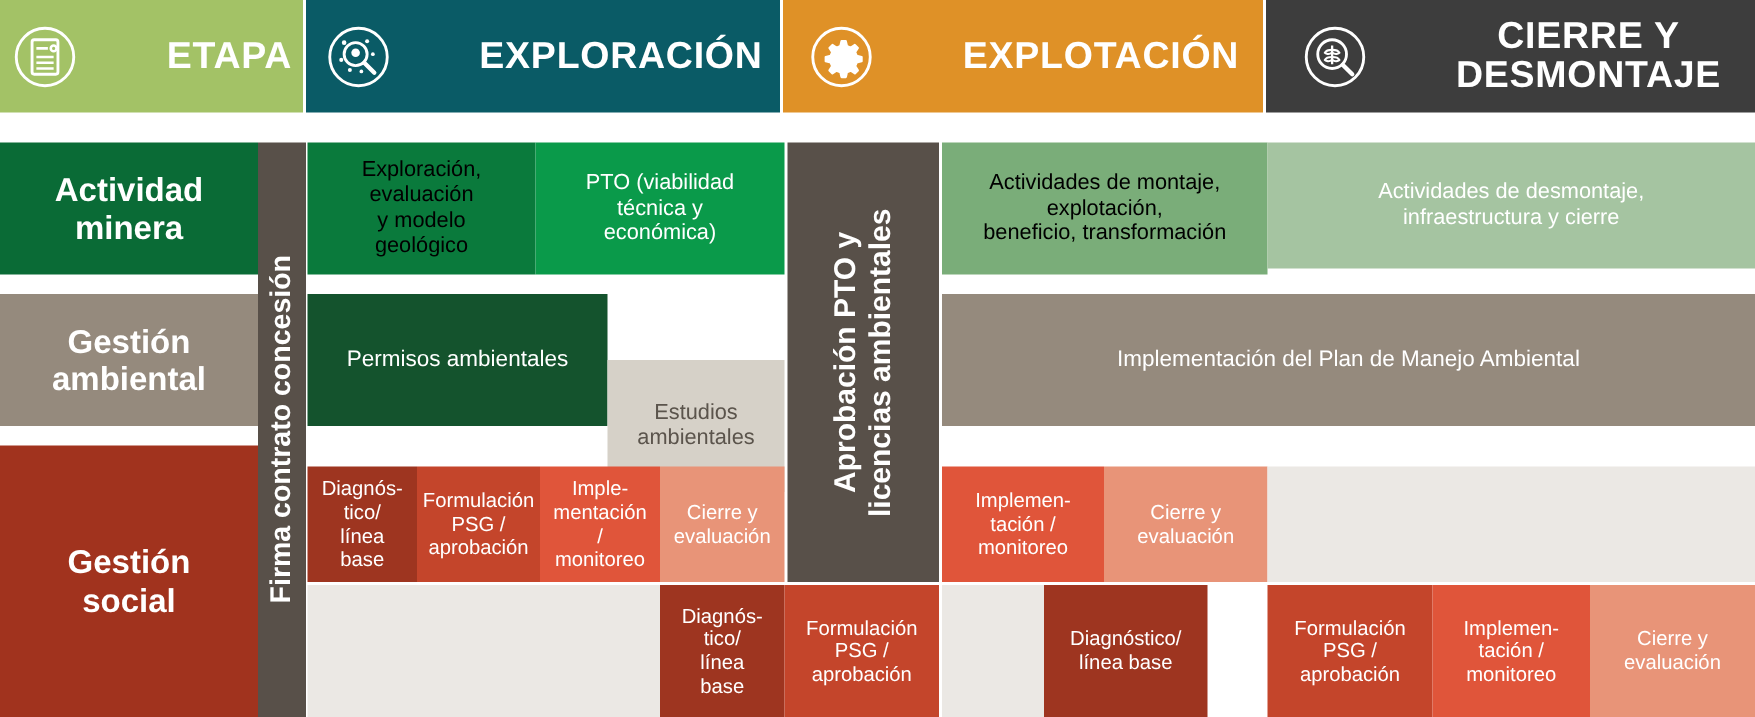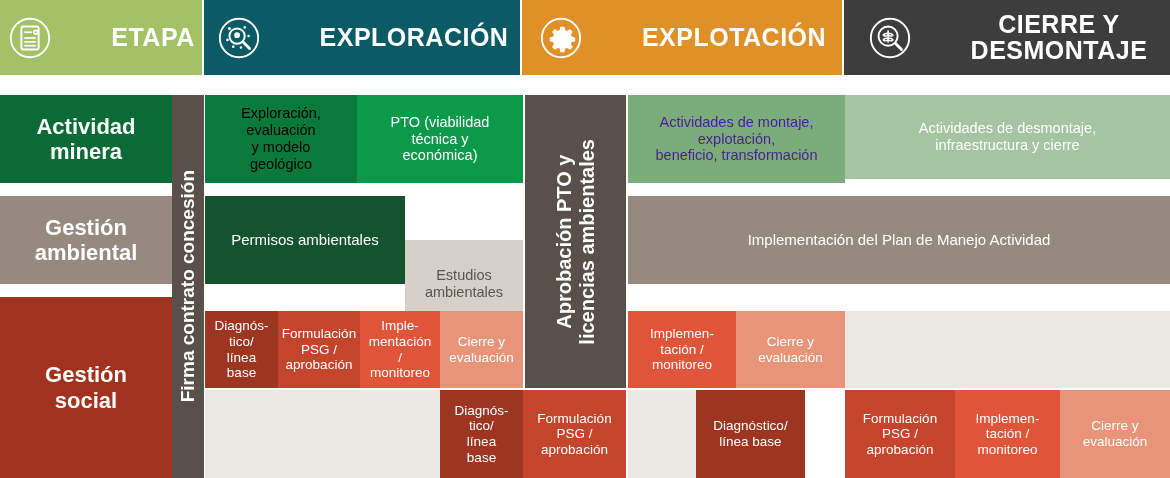--- a/index.html
+++ b/index.html
@@ -125,33 +125,33 @@
       <div class="rowlabel">Actividad
 minera</div>
     </div>
     <div class="abs cell txt-sm" style="left: 205px; top: 95px; width: 152px; height: 88px; background: rgb(10, 122, 60); color: #000000; white-space: pre-line; padding: 0px 6px;">Exploración,
 evaluación
 y modelo
 geológico</div>
     <div class="abs cell txt-sm" style="left: 357px; top: 95px; width: 166px; height: 88px; background: rgb(10, 154, 74); color: rgb(255, 255, 255); white-space: pre-line; padding: 0px 6px;">PTO (viabilidad
 técnica y
 económica)</div>
-    <div class="abs cell txt-sm" style="left: 628px; top: 95px; width: 217px; height: 88px; background: rgb(122, 173, 121); color: #4c1d95; white-space: pre-line; padding: 0px 6px;">Actividades de montaje,
+    <div class="abs cell txt-sm" style="left: 628px; top: 95px; width: 217px; height: 88px; background: rgb(122, 173, 121); color: #000000; white-space: pre-line; padding: 0px 6px;">Actividades de montaje,
 explotación,
 beneficio, transformación</div>
     <div class="abs cell txt-sm" style="left: 845px; top: 95px; width: 325px; height: 84px; background: rgb(165, 196, 161); color: rgb(255, 255, 255); white-space: pre-line; padding: 0px 6px;">Actividades de desmontaje,
 infraestructura y cierre</div>
     <div class="abs cell" style="left: 0px; top: 196px; width: 172px; height: 88px; background: rgb(149, 138, 125);">
       <div class="rowlabel">Gestión
 ambiental</div>
     </div>
     <div class="abs cell txt-md" style="left: 205px; top: 196px; width: 200px; height: 88px; background: #14532d; color: rgb(255, 255, 255); white-space: pre-line; padding: 0px 6px;">Permisos ambientales</div>
     <div class="abs cell txt-sm" style="left: 405px; top: 196px; width: 118px; height: 88px; background: rgb(214, 209, 200); color: rgb(91, 84, 76); white-space: pre-line; padding: 0px 6px; margin-top: 44px;">Estudios
 ambientales</div>
-    <div class="abs cell txt-md" style="left: 628px; top: 196px; width: 542px; height: 88px; background: rgb(149, 138, 125); color: rgb(255, 255, 255); white-space: pre-line; padding: 0px 6px;">Implementación del Plan de Manejo Actividad</div>
+    <div class="abs cell txt-md" style="left: 628px; top: 196px; width: 542px; height: 88px; background: rgb(149, 138, 125); color: rgb(255, 255, 255); white-space: pre-line; padding: 0px 6px;">Implementación del Plan de Manejo Ambiental</div>
     <div class="abs cell" style="left: 0px; top: 297px; width: 172px; height: 181px; background: rgb(161, 51, 30);">
       <div class="rowlabel">Gestión
 social</div>
     </div>
     <div class="abs cell txt-xs" style="left: 205px; top: 311px; width: 73px; height: 77px; background: rgb(158, 53, 32); color: rgb(255, 255, 255); white-space: pre-line; padding: 0px 4px;">Diagnós-
 tico/
 línea
 base</div>
     <div class="abs cell txt-xs" style="left: 278px; top: 311px; width: 82px; height: 77px; background: rgb(196, 69, 43); color: rgb(255, 255, 255); white-space: pre-line; padding: 0px 4px;">Formulación
 PSG /

